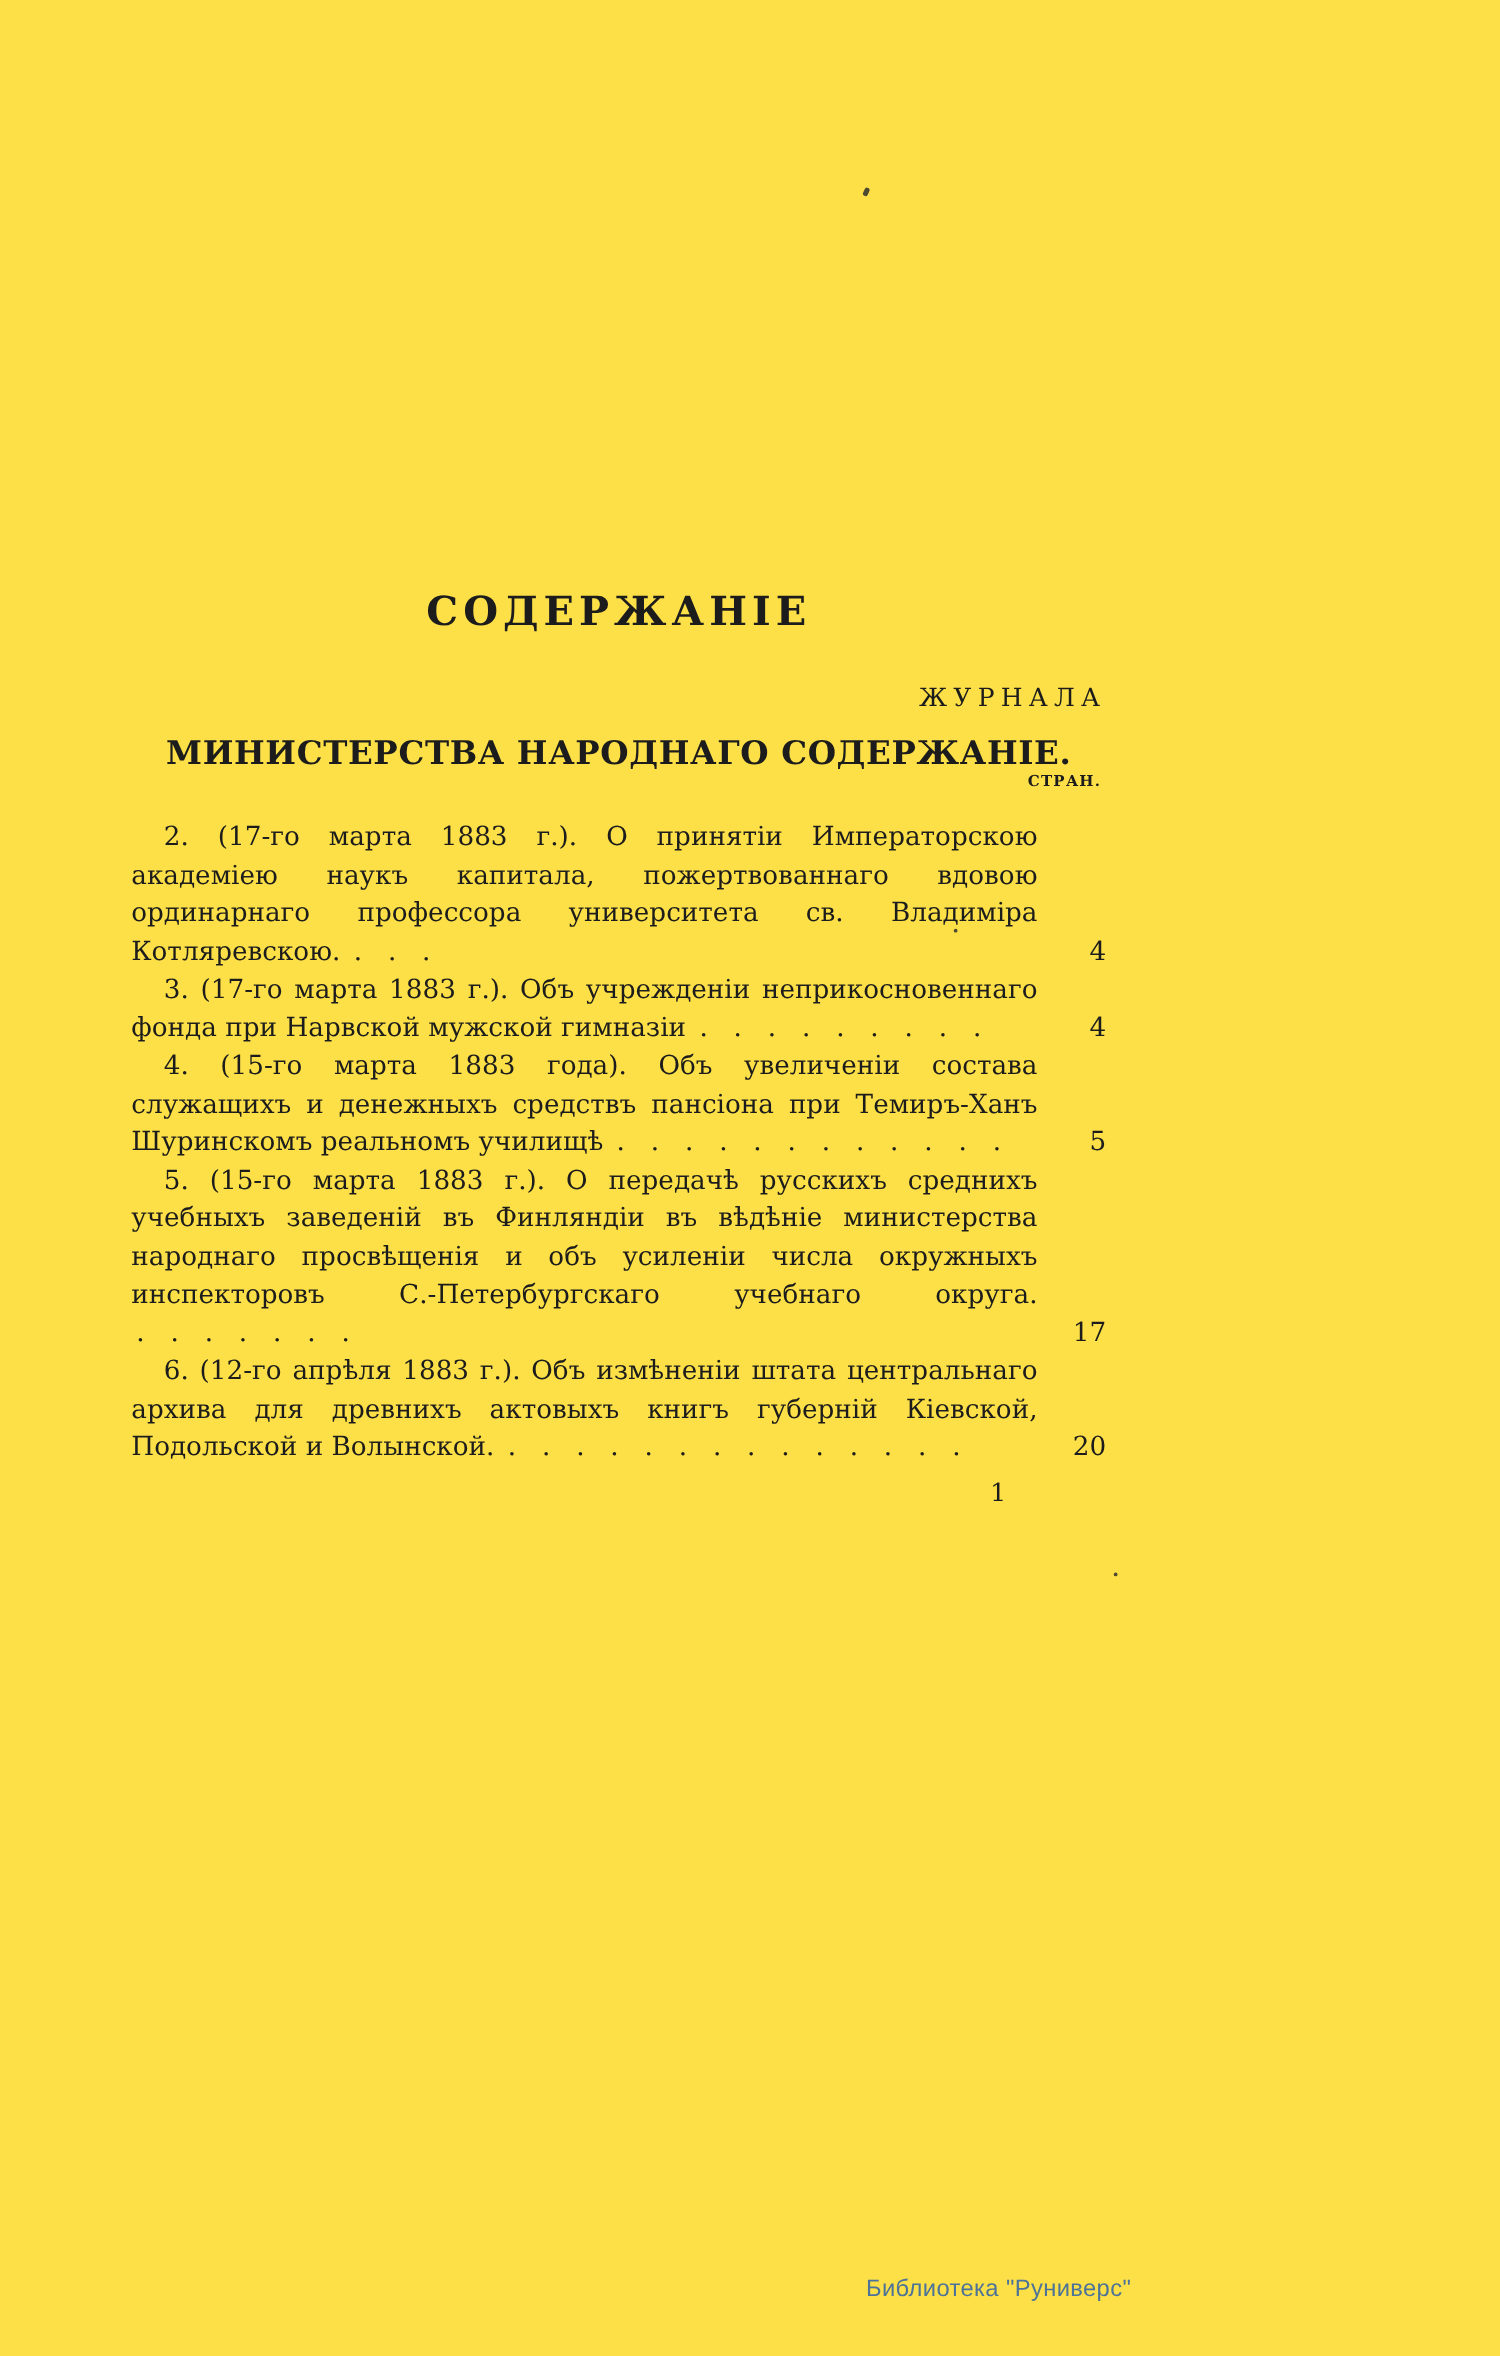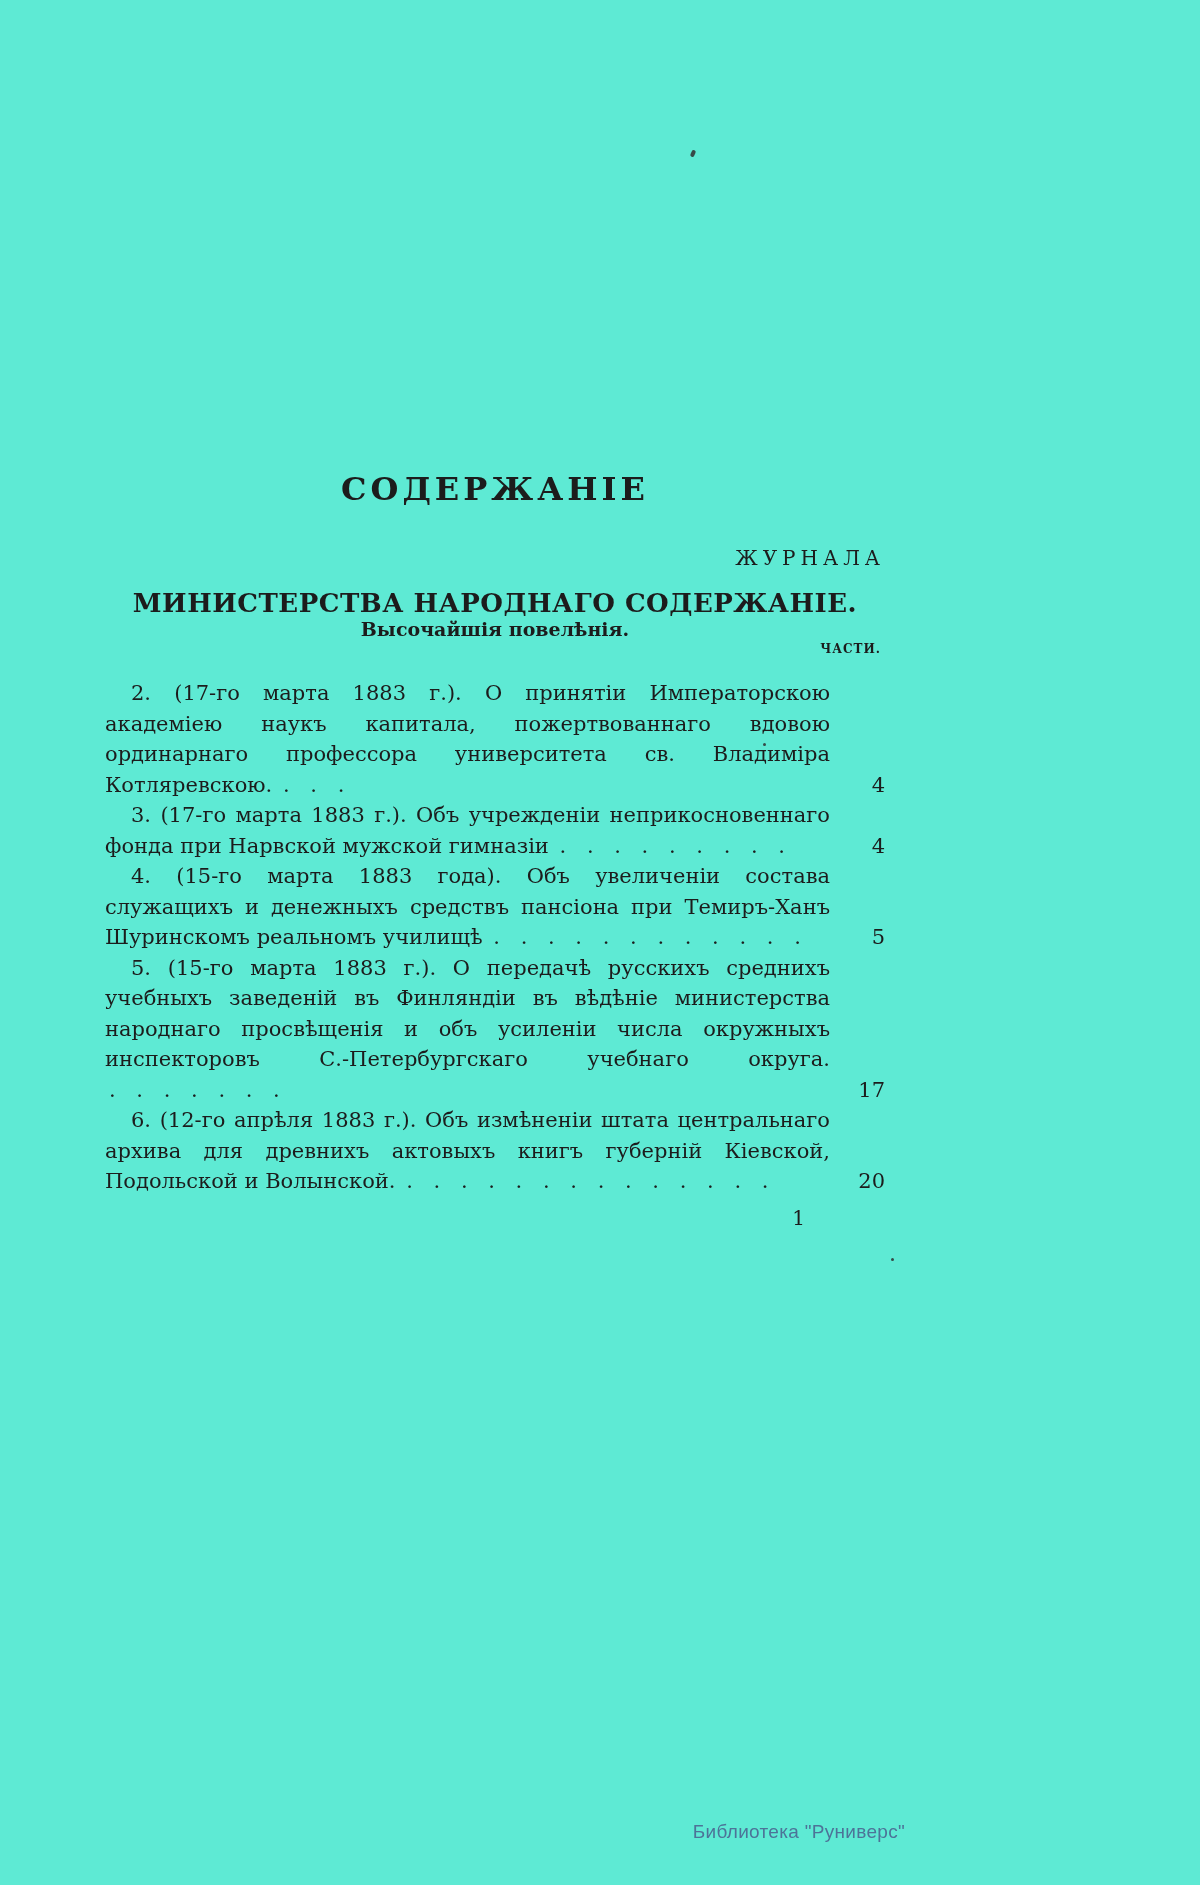--- a/index.html
+++ b/index.html
@@ -11,21 +11,21 @@
     height: 1885px;
     background: #ffffff;
     position: relative;
     overflow: hidden;
     font-family: "DejaVu Serif", "Liberation Serif", serif;
     color: #1c1c1c;
   }
   .scan-page {
     position: absolute;
     inset: 0;
-    background: #5eead4;
+    background: #fde047;
   }
   .content {
     position: absolute;
     left: 105px;
     top: 470px;
     width: 780px;
     text-align: center;
   }
   .title {
     font-size: 32px;
@@ -148,23 +148,22 @@
   <div class="content">
 
     <h1 class="title">СОДЕРЖАНІЕ</h1>
 
 
     <div class="journal-word">ЖУРНАЛА</div>
 
     <h3 class="journal-name">МИНИСТЕРСТВА НАРОДНАГО СОДЕРЖАНІЕ.</h3>
 
 
-    <div class="subsection-heading">Высочайшія повелѣнія.</div>
-
-    <div class="page-col-label">ЧАСТИ.</div>
+
+    <div class="page-col-label">СТРАН.</div>
 
     <div class="entries">
 
 
       <p class="entry">
         <span>2. (17-го марта 1883 г.). О принятіи Императорскою академіею наукъ капитала, пожертвованнаго вдовою ординарнаго профессора университета св. Владиміра Котляревскою.</span>
         <span class="leader">. . .</span>
         <span class="page-num">4</span>
       </p>
 

